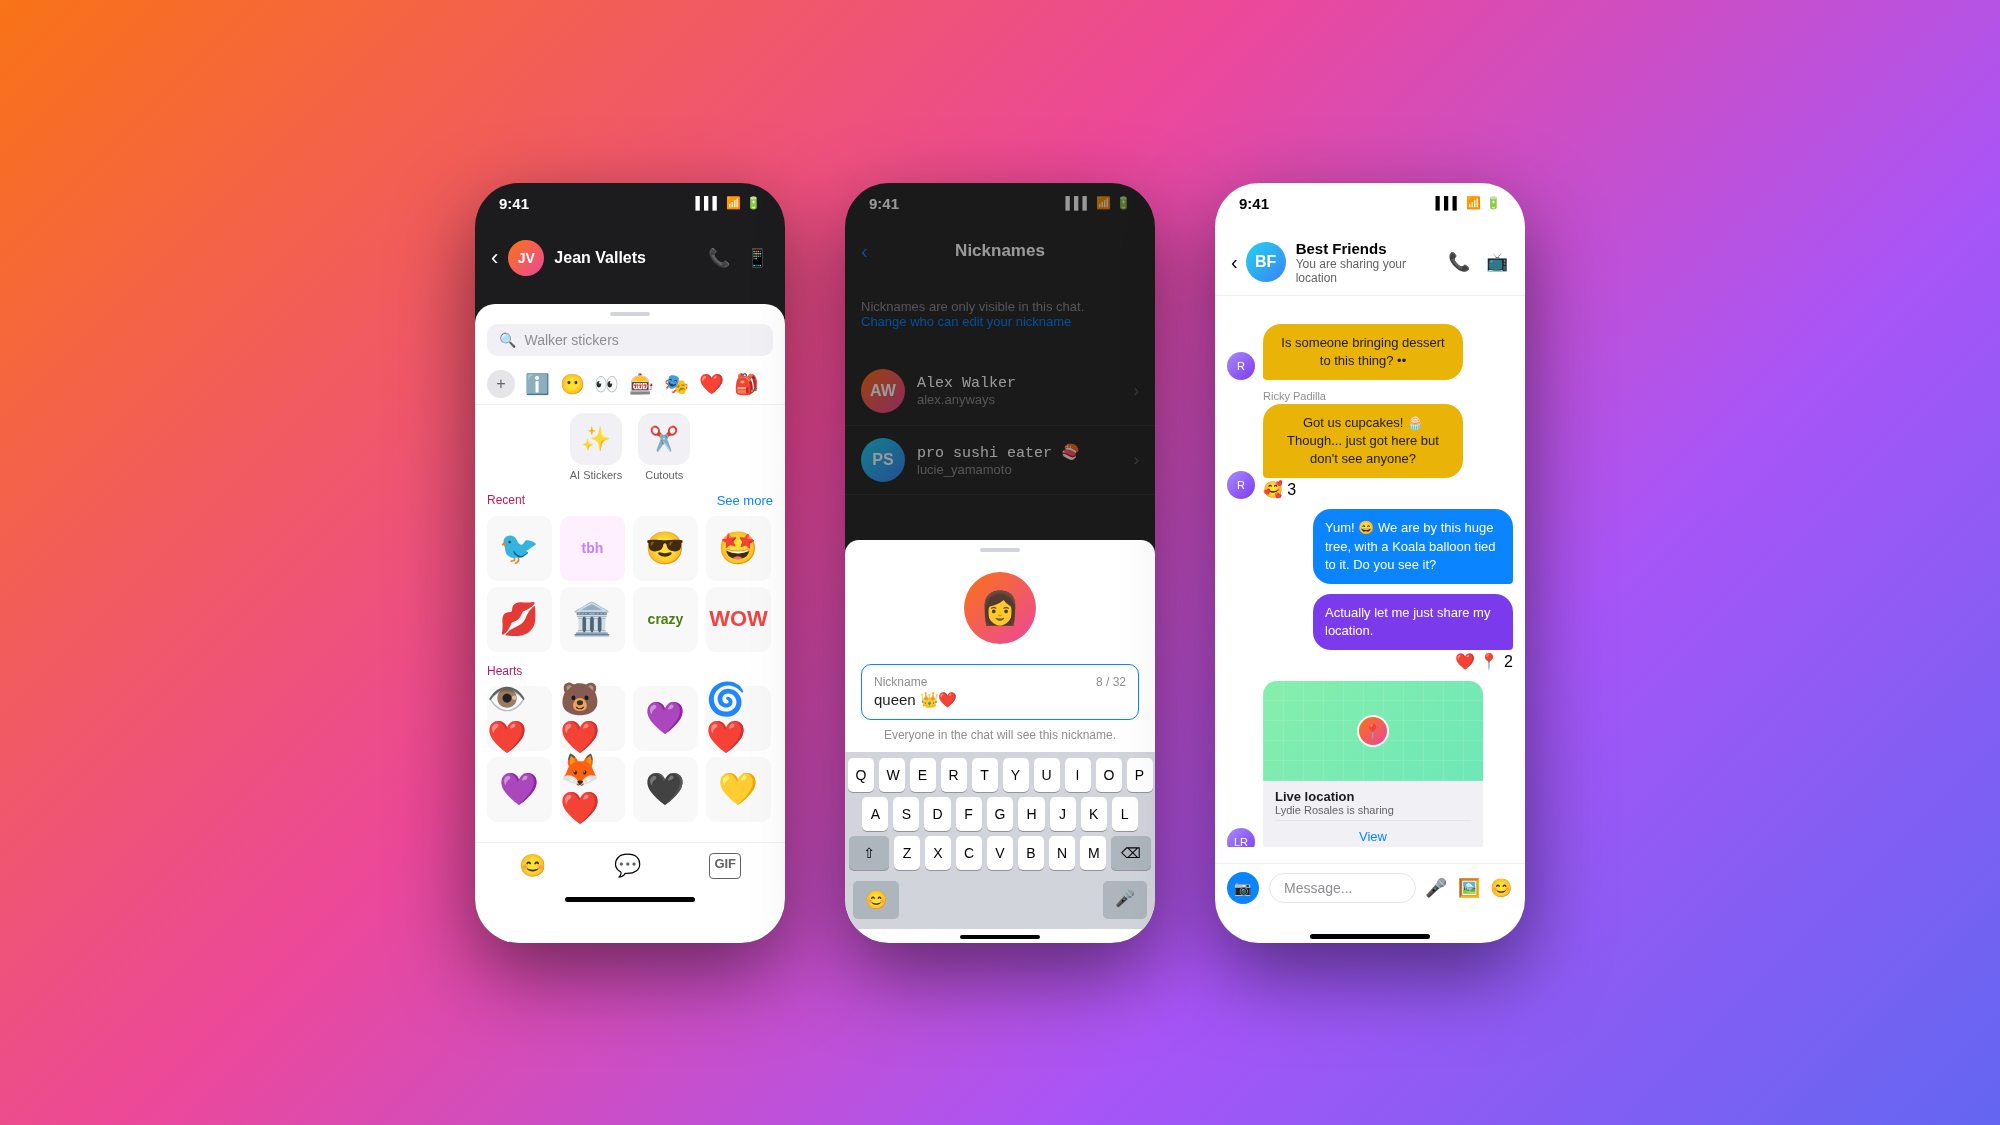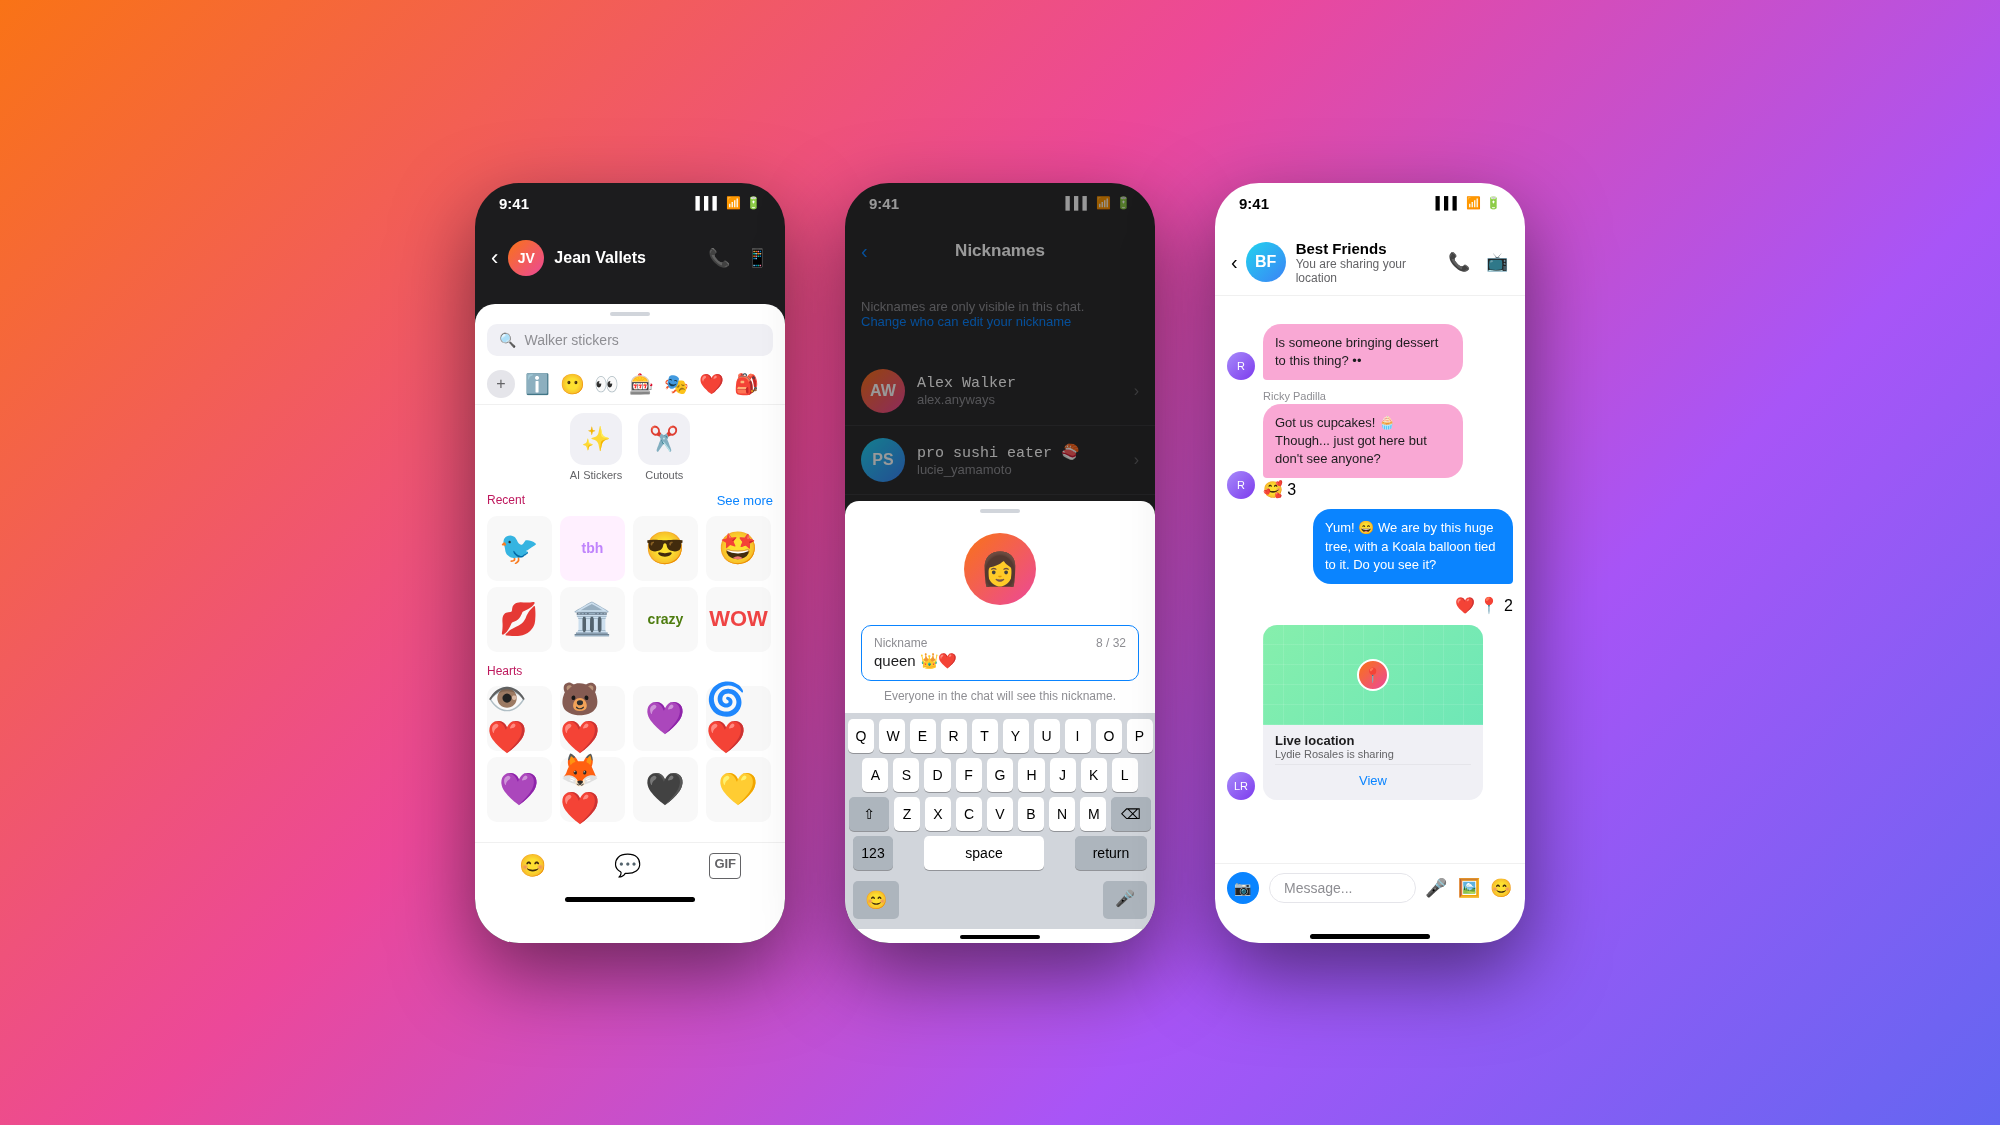--- a/index.html
+++ b/index.html
@@ -282,23 +282,24 @@
       font-size: 11px; color: #fff;
     }
     .msg-bubble {
       max-width: 200px;
       padding: 10px 12px;
       border-radius: 18px;
       font-size: 13px;
       line-height: 1.4;
     }
     .msg-bubble.received {
-      background: #f9a8d4;
+      background: #eab308;
       color: #1c1c1e;
       border-bottom-left-radius: 4px;
+      text-align: center;
     }
     .msg-bubble.sent {
       background: #0a84ff;
       color: #fff;
       border-bottom-right-radius: 4px;
     }
     .msg-sender { font-size: 11px; color: #8e8e93; margin-bottom: 2px; }
     .msg-reactions { font-size: 16px; margin-top: 2px; }
     .location-card {
       background: #f0f0f5;
@@ -531,25 +532,20 @@
           <div class="kb-key dark-key wide">⇧</div>
           <div class="kb-key">Z</div>
           <div class="kb-key">X</div>
           <div class="kb-key">C</div>
           <div class="kb-key">V</div>
           <div class="kb-key">B</div>
           <div class="kb-key">N</div>
           <div class="kb-key">M</div>
           <div class="kb-key dark-key wide">⌫</div>
         </div>
-        <div class="kb-row kb-bottom">
-          <div class="kb-key dark-key wide">123</div>
-          <div class="kb-key space-key">space</div>
-          <div class="kb-key dark-key return-key">return</div>
-        </div>
         <div style="display:flex;justify-content:space-between;padding:6px 4px 4px;">
           <div class="kb-emoji">😊</div>
           <div class="kb-mic">🎤</div>
         </div>
       </div>
       <div style="width:80px;height:4px;background:#000;border-radius:2px;margin:6px auto 4px;"></div>
     </div>
   </div>
 </div>
 
@@ -600,20 +596,23 @@
     </div>
 
     <div class="msg-row right">
       <div class="msg-bubble sent">
         Yum! 😄 We are by this huge tree, with a Koala balloon tied to it. Do you see it?
       </div>
     </div>
 
     <div class="msg-row right">
       <div>
+        <div class="msg-bubble sent" style="background:#7c3aed;">
+          Actually let me just share my location.
+        </div>
         <div class="msg-reactions" style="text-align:right;">❤️ 📍 2</div>
       </div>
     </div>
 
     <div class="msg-row">
       <div class="msg-avatar-sm">LR</div>
       <div class="location-card">
         <div class="location-map">
           <div class="map-bg"></div>
           <div class="map-pin">📍</div>

